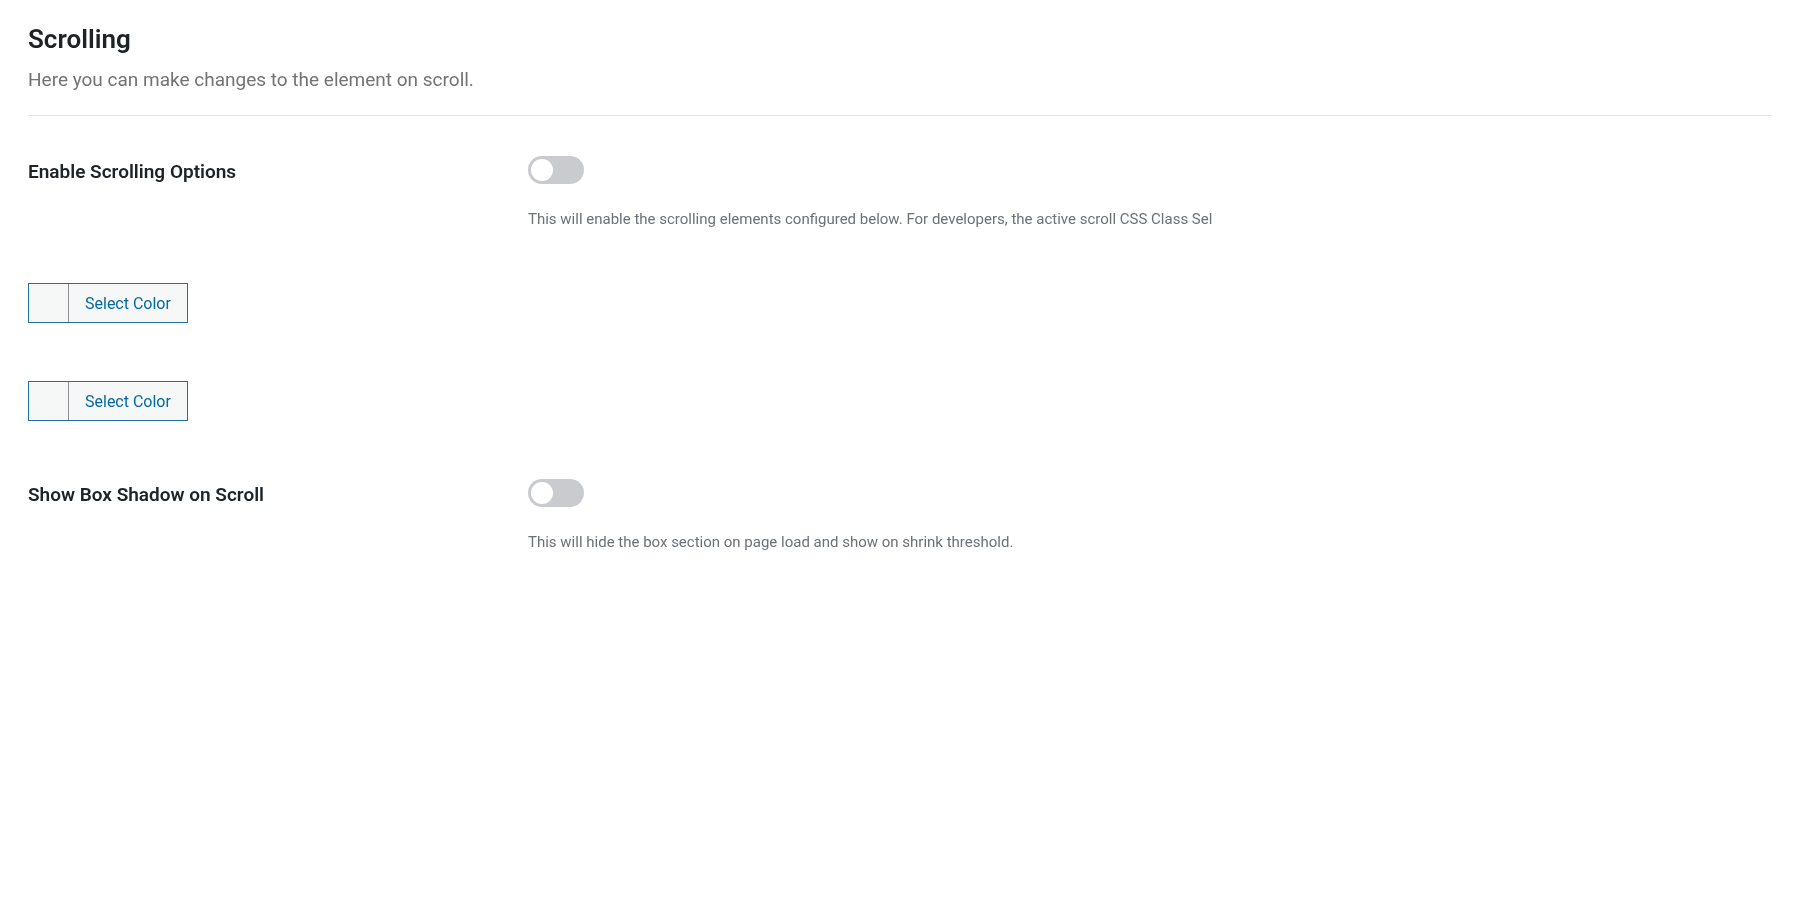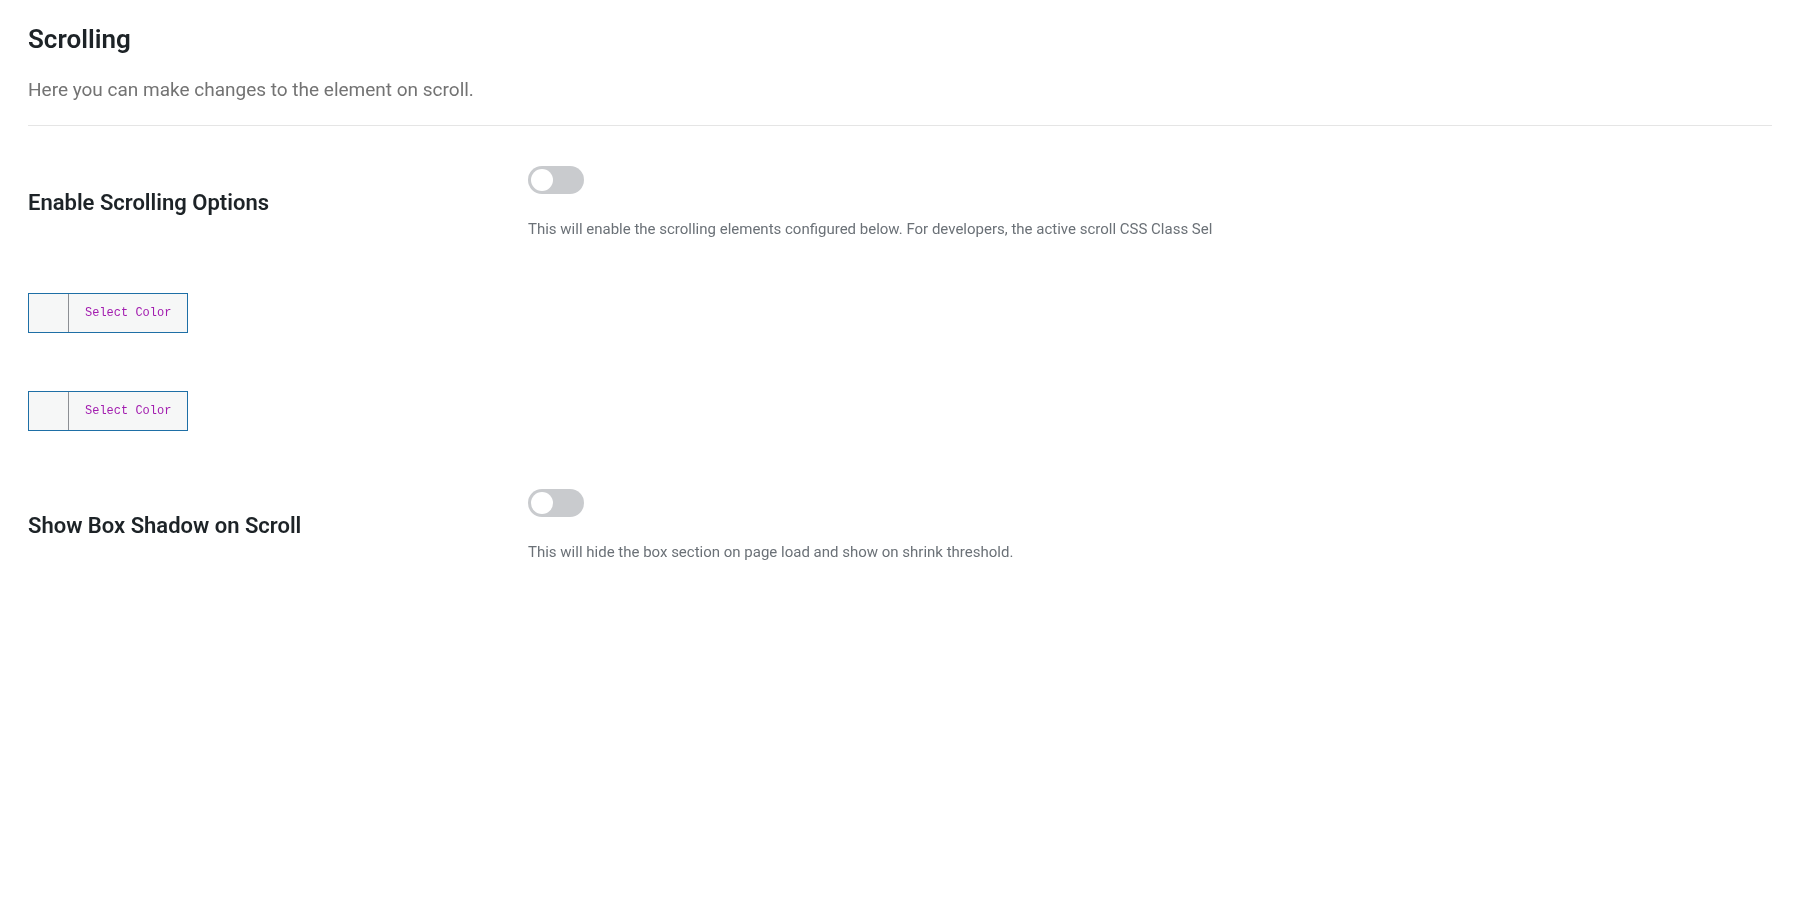--- a/index.html
+++ b/index.html
@@ -13,45 +13,44 @@
       color: #23282d;
       padding: 24px 28px;
       width: 1800px;
       height: 900px;
       overflow: hidden;
     }
     .section-title {
       font-size: 26px;
       font-weight: 600;
       color: #1d2327;
-      margin-bottom: 24px;
+      margin-bottom: 14px;
     }
     .section-subtitle {
       font-size: 19px;
       color: #737373;
       margin-bottom: 24px;
     }
     .divider {
       border: none;
       border-top: 1px solid #e5e5e5;
       margin-bottom: 40px;
     }
     .setting-row {
       display: flex;
       align-items: flex-start;
       margin-bottom: 55px;
     }
     .setting-label {
       width: 500px;
       flex-shrink: 0;
-      font-size: 22px;
+      font-size: 19px;
       font-weight: 600;
       color: #1d2327;
       padding-top: 4px;
-      margin-top: 20px;
     }
     .setting-control {
       flex: 1;
       min-width: 0;
     }
     .setting-desc {
       font-size: 15px;
       color: #6b7177;
       margin-top: 22px;
       white-space: nowrap;
@@ -89,23 +88,22 @@
     }
     .color-swatch {
       width: 40px;
       border-right: 1px solid #8c8f94;
       background: transparent;
     }
     .color-picker-label {
       display: flex;
       align-items: center;
       padding: 0 16px;
-      font-size: 12px;
-      color: #a21caf;
-      font-family: Liberation Mono, monospace;
+      font-size: 16px;
+      color: #0369a1;
     }
   </style>
 </head>
 <body>
 
 <h2 class="section-title">Scrolling</h2>
 <p class="section-subtitle">Here you can make changes to the element on scroll.</p>
 <hr class="divider">
 
 <div class="setting-row">

